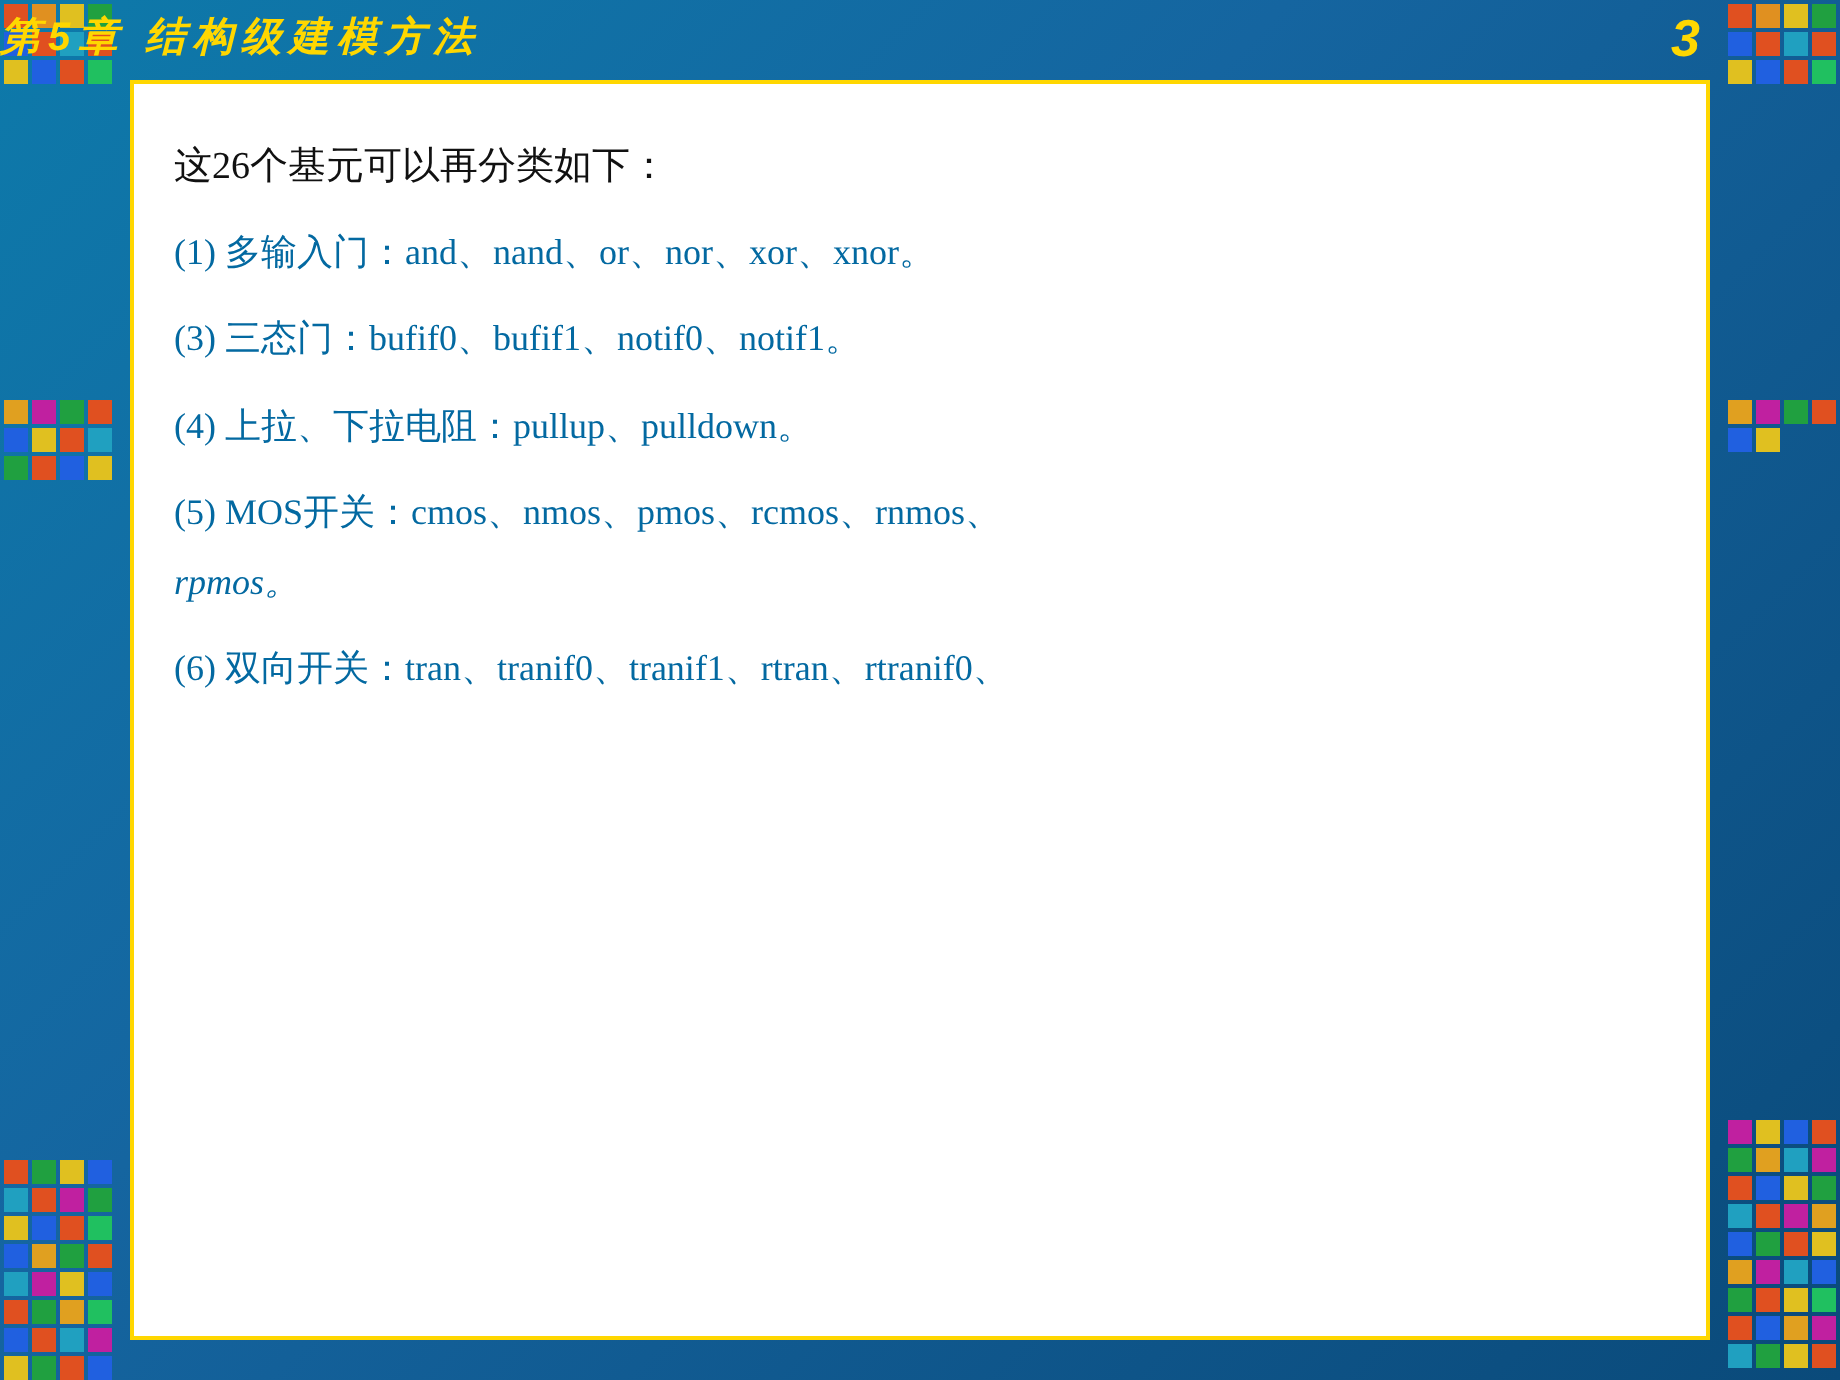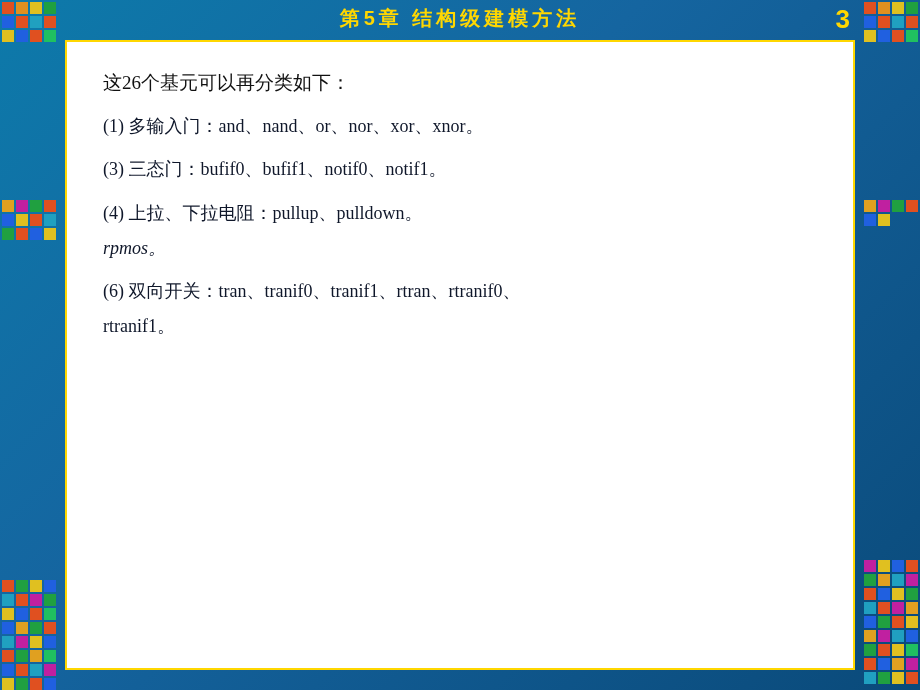--- a/index.html
+++ b/index.html
@@ -22,22 +22,22 @@
 
     
     .header {
       position: absolute;
       top: 0;
       left: 0;
       right: 0;
       height: 36px;
       display: flex;
       align-items: center;
-      justify-content: center;
       z-index: 10;
+      font-style: italic;
     }
 
     .header-title {
       color: #FFD700;
       font-size: 20px;
       font-weight: bold;
       letter-spacing: 4px;
       font-family: "SimHei", "黑体", sans-serif;
     }
 
@@ -53,35 +53,35 @@
 
     
     .content-area {
       position: absolute;
       top: 40px;
       left: 65px;
       right: 65px;
       bottom: 20px;
       background: white;
       border: 2px solid #FFD700;
-      padding: 28px 36px 28px 36px;
+      padding: 28px 36px 28px 20px;
       z-index: 5;
     }
 
     .intro-line {
       font-size: 19px;
       margin-bottom: 14px;
       color: #111;
     }
 
     .item-line {
       margin-bottom: 10px;
       font-size: 18px;
       line-height: 1.85;
-      color: #0f172a;
+      color: #0369a1;
     }
 
     
     .pixel-grid-left {
       position: absolute;
       left: 0;
       top: 0;
       width: 58px;
       height: 690px;
       overflow: hidden;
@@ -252,16 +252,16 @@
   <span class="header-title">第5章    结构级建模方法</span>
   <span class="slide-number">3</span>
 </div>
 
 <div class="content-area">
   <div class="intro-line">这26个基元可以再分类如下：</div>
 
   <div class="item-line">(1) 多输入门：and、nand、or、nor、xor、xnor。</div>
   <div class="item-line">(3) 三态门：bufif0、bufif1、notif0、notif1。</div>
   <div class="item-line">(4) 上拉、下拉电阻：pullup、pulldown。</div>
+  <div class="item-line">(5)  MOS开关：cmos、nmos、pmos、rcmos、rnmos、</div>
   <div class="item-line" style="margin-left: 0; margin-top: -8px; font-style: italic;">rpmos。</div>
   <div class="item-line">     (6) 双向开关：tran、tranif0、tranif1、rtran、rtranif0、</div>
-  <div class="item-line" style="margin-left: 0; margin-top: -8px;">rtranif1。</div>
 </div>
 
 </body></html>

